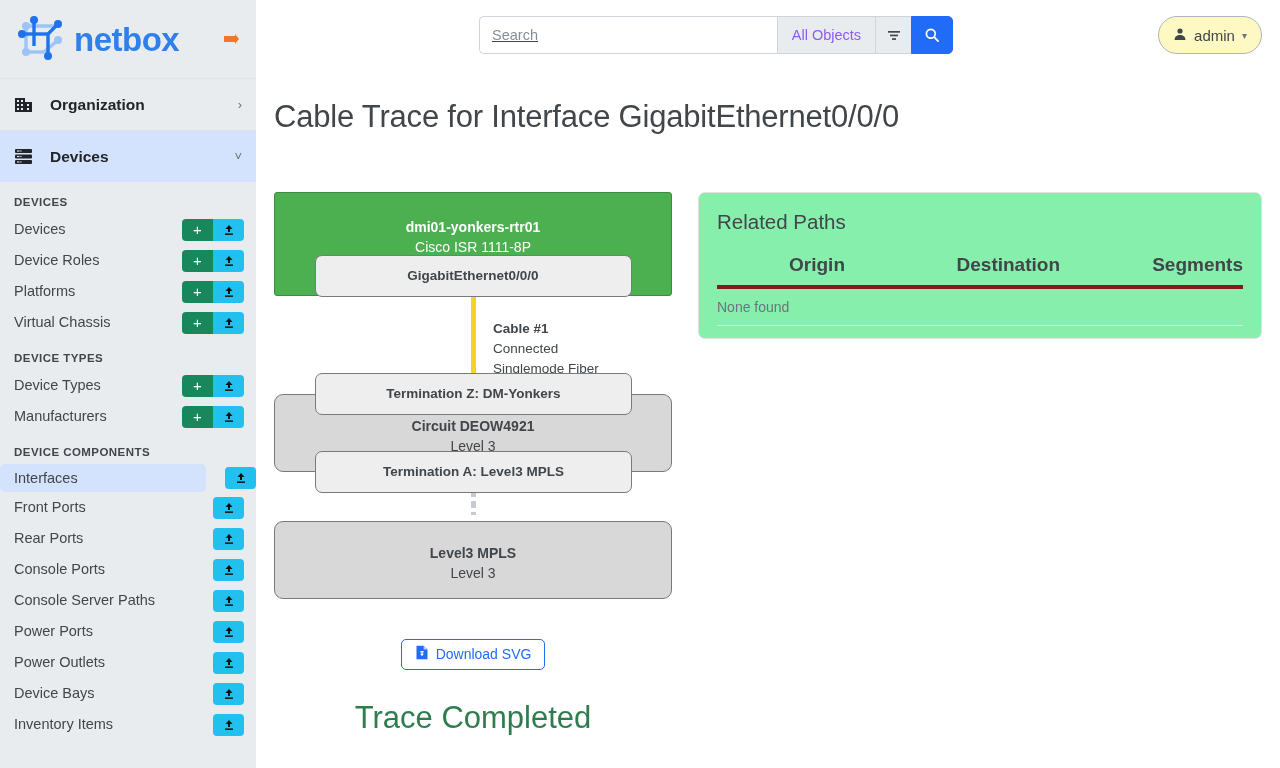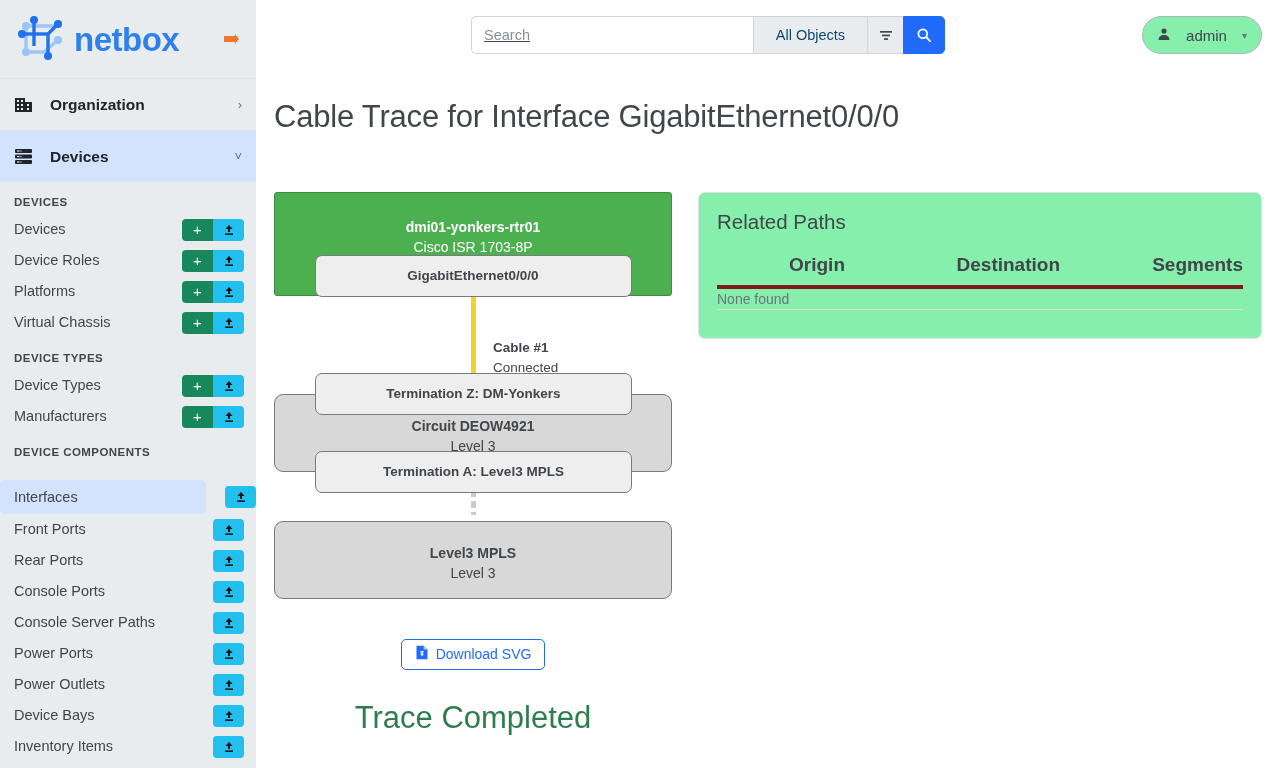--- a/index.html
+++ b/index.html
@@ -77,22 +77,21 @@
   .nav-row .n-label {
     font-size: 14.5px;
     color: #41464b;
     line-height: 1;
   }
   .nav-row.selected {
     background: #d3e3fd;
     border-radius: 5px;
     margin-left: 0;
     margin-right: 50px;
-    height: 34px;
-    margin-top: 16px;
+    height: 28px;
   }
   .btn-stack {
     position: absolute;
     right: 0;
     display: flex;
     align-items: center;
     height: 22px;
   }
   .mini-btn {
     width: 31px; height: 22px;
@@ -136,26 +135,26 @@
     font-size: 14.5px;
     font-family: "Liberation Sans", sans-serif;
     color: #41464b;
     background: #fff;
     outline: none;
     text-decoration: underline;
   }
   .search-input::placeholder { color: #868e96; }
   .scope-btn {
     display: flex; align-items: center;
-    padding: 0 22px;
+    padding: 0 14px;
     background: #e9ecef;
     border: 1px solid #ced4da;
     border-right: none;
     font-size: 14.5px;
-    color: #0c4a6e;
+    color: #8b5cf6;
     cursor: pointer;
     white-space: nowrap;
   }
   .filter-btn {
     display: flex; align-items: center; justify-content: center;
     width: 36px;
     background: #e9ecef;
     border: 1px solid #ced4da;
     border-right: none;
     cursor: pointer;
@@ -164,28 +163,28 @@
   .go-btn {
     width: 42px;
     display: flex; align-items: center; justify-content: center;
     background: #206bf7;
     border: 1px solid #206bf7;
     border-radius: 0 5px 5px 0;
     cursor: pointer;
     color: #fff;
   }
   .user-btn {
-    display: flex; align-items: center; gap: 15px;
+    display: flex; align-items: center; gap: 7px;
     height: 38px;
     padding: 0 14px;
     border: 1px solid #adb5bd;
     border-radius: 19px;
     font-size: 15px;
     color: #41464b;
-    background: #86efac;
+    background: #fef9c3;
     cursor: pointer;
   }
   .user-btn .caret { font-size: 10px; color: #6c757d; }
 
   .page-title {
     font-size: 31px;
     font-weight: 400;
     color: #41464b;
     padding: 8px 0 0 18px;
     letter-spacing: -0.2px;
@@ -242,21 +241,20 @@
     width: 5px;
     height: 97px;
     background: #f2d32c;
     transform: translateX(-2px);
   }
   .cable-info {
     position: absolute;
     left: 219px;
     top: 22px;
     text-align: left;
-    margin-top: 19px;
   }
   .cable-info .c1 { font-size: 13.5px; font-weight: 700; color: #41464b; line-height: 20px; }
   .cable-info .c2 { font-size: 13.5px; color: #41464b; line-height: 20px; }
   .cable-info .c3 { font-size: 13.5px; color: #41464b; line-height: 20px; }
 
   .circuit-wrap { position: relative; }
   .circuit-box {
     width: 398px;
     height: 78px;
     background: #d8d8d8;
@@ -357,21 +355,21 @@
     text-align: right;
     font-size: 19px;
     font-weight: 700;
     color: #41464b;
     padding: 0 0 9px 0;
     border-bottom: 4px solid #7f1d1d;
   }
   table.paths td {
     font-size: 14px;
     color: #6c757d;
-    padding: 2px 0;
+    padding: 10px 0;
     border-bottom: 1px solid #dee2e6;
   }
 </style>
 </head>
 <body>
 
 <div class="app">
 
   <aside class="sidebar">
 
@@ -661,21 +659,21 @@
     </div>
 
     <h1 class="page-title">Cable Trace for Interface GigabitEthernet0/0/0</h1>
 
     <div class="content">
 
       <div class="trace-col">
 
         <div class="node-device">
           <div class="t1">dmi01-yonkers-rtr01</div>
-          <div class="t2">Cisco ISR 1703-8P</div>
+          <div class="t2">Cisco ISR 1111-8P</div>
           <div class="t3">DM-Yonkers / Comms closet</div>
         </div>
 
         <div class="node-term">
           <span>GigabitEthernet0/0/0</span>
         </div>
 
         <div class="cable-zone">
           <div class="cable-line"></div>
           <div class="cable-info">

